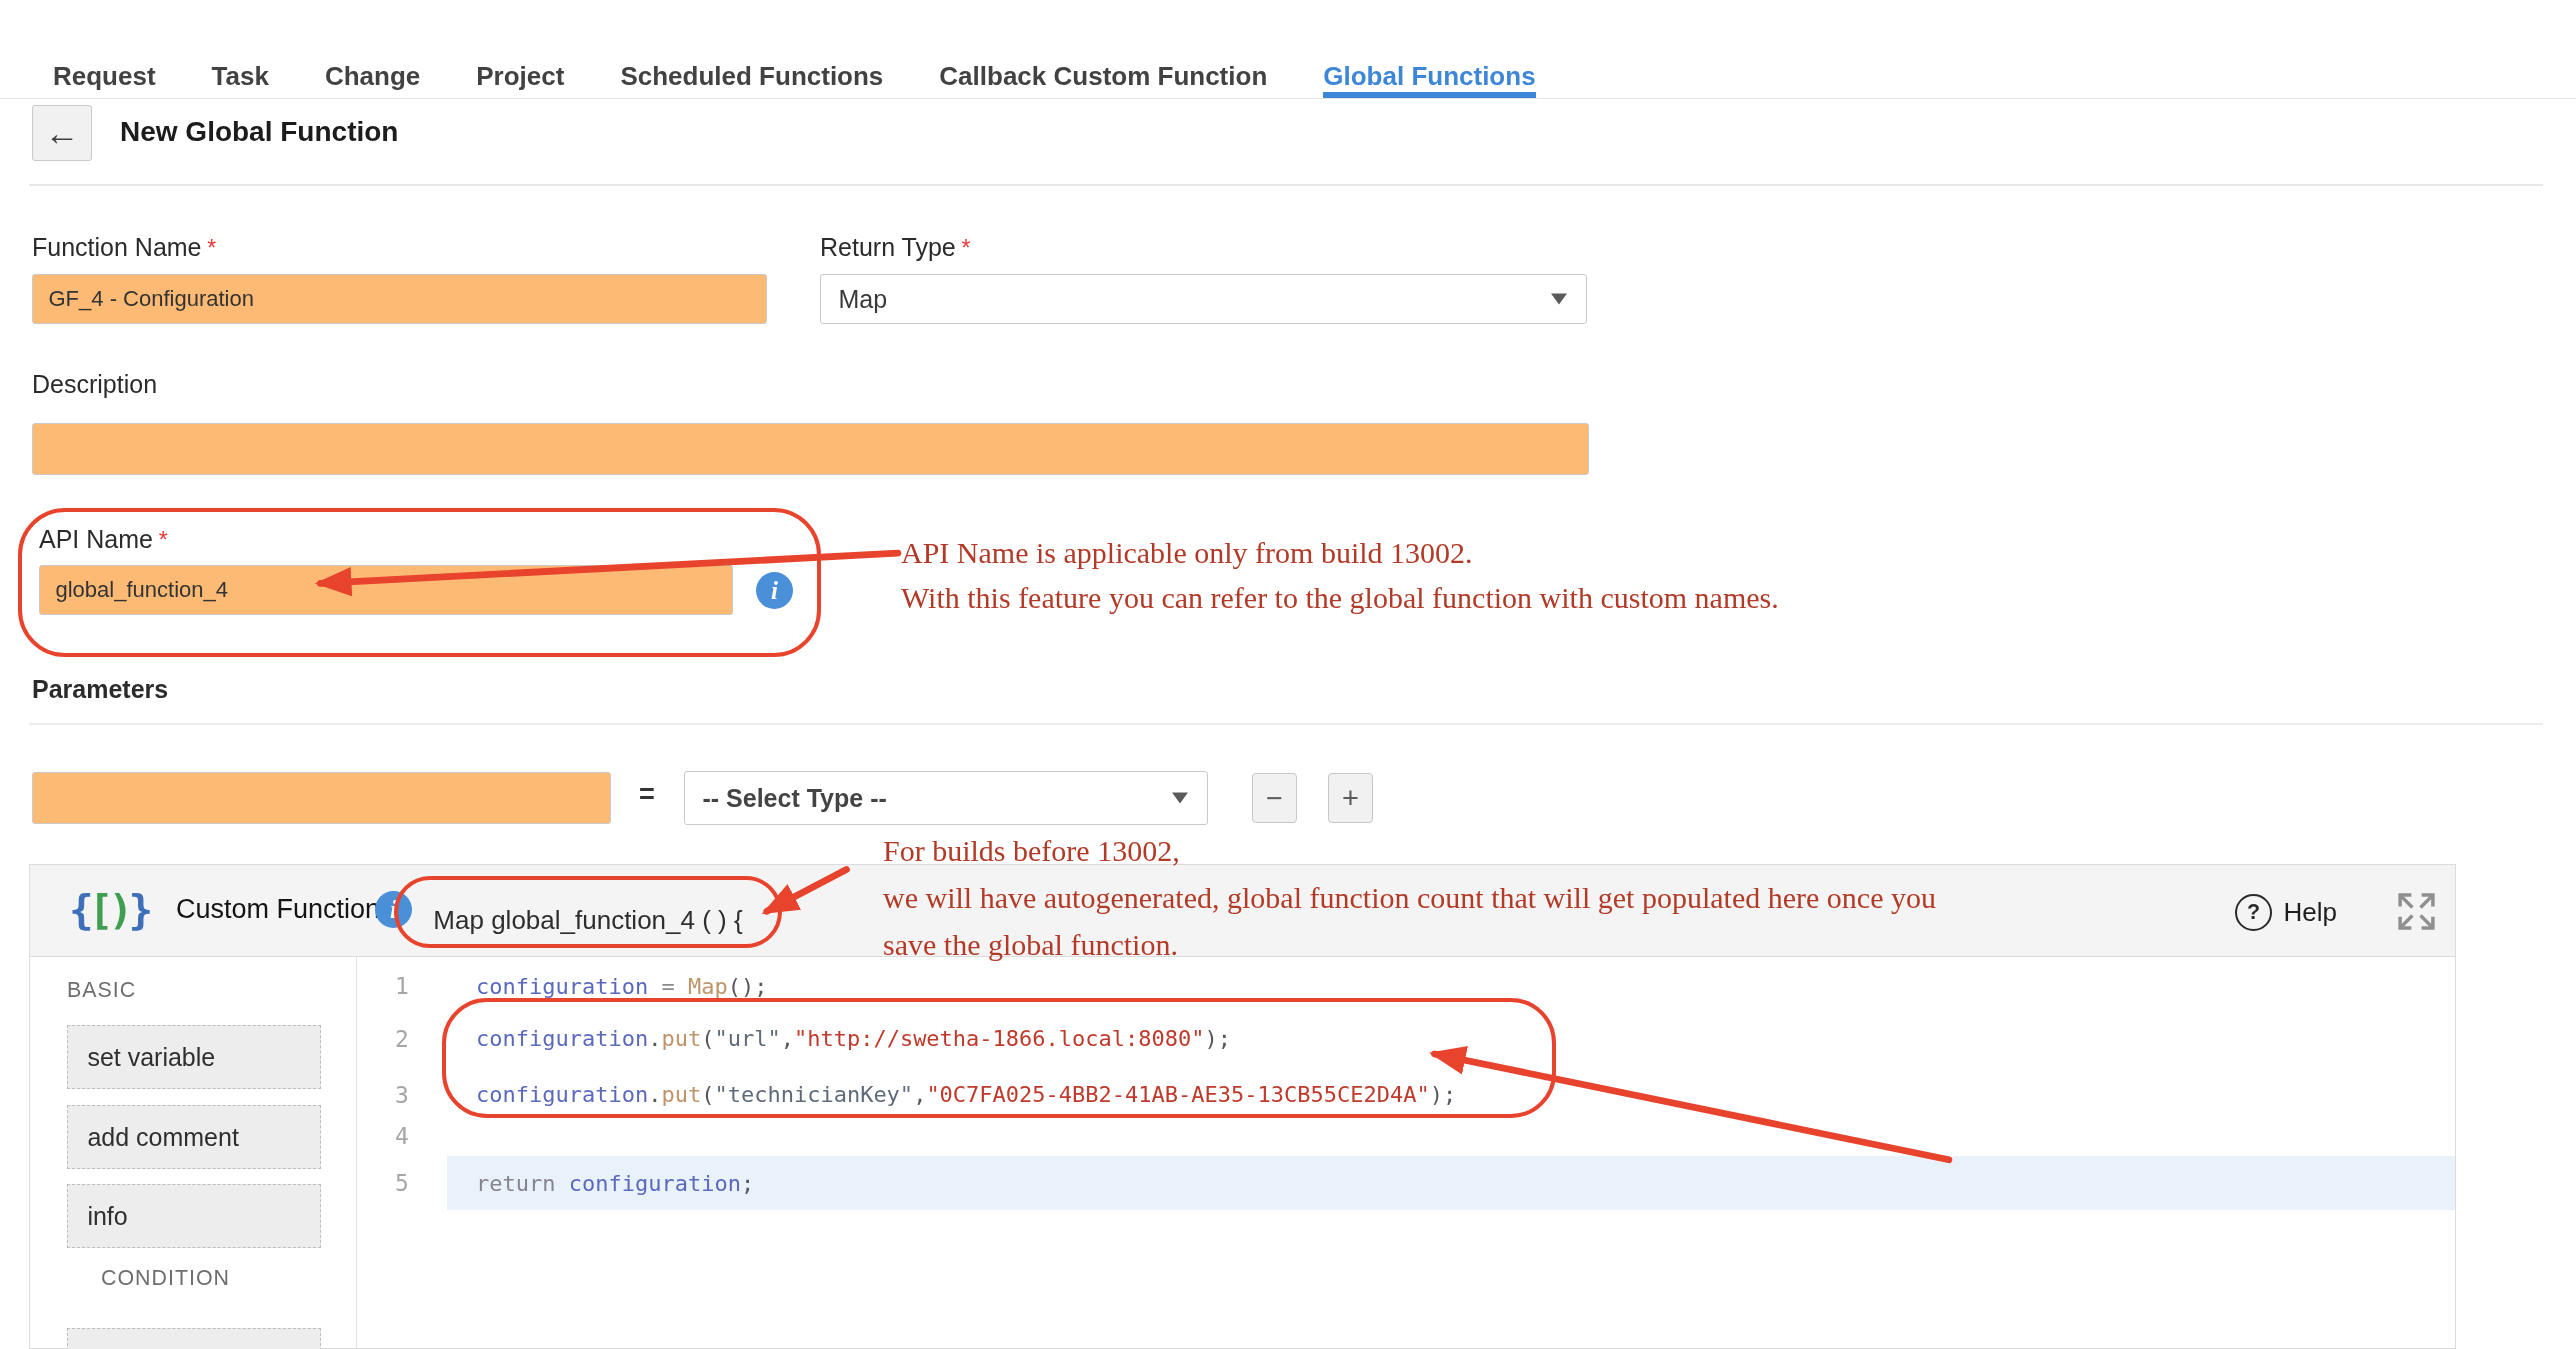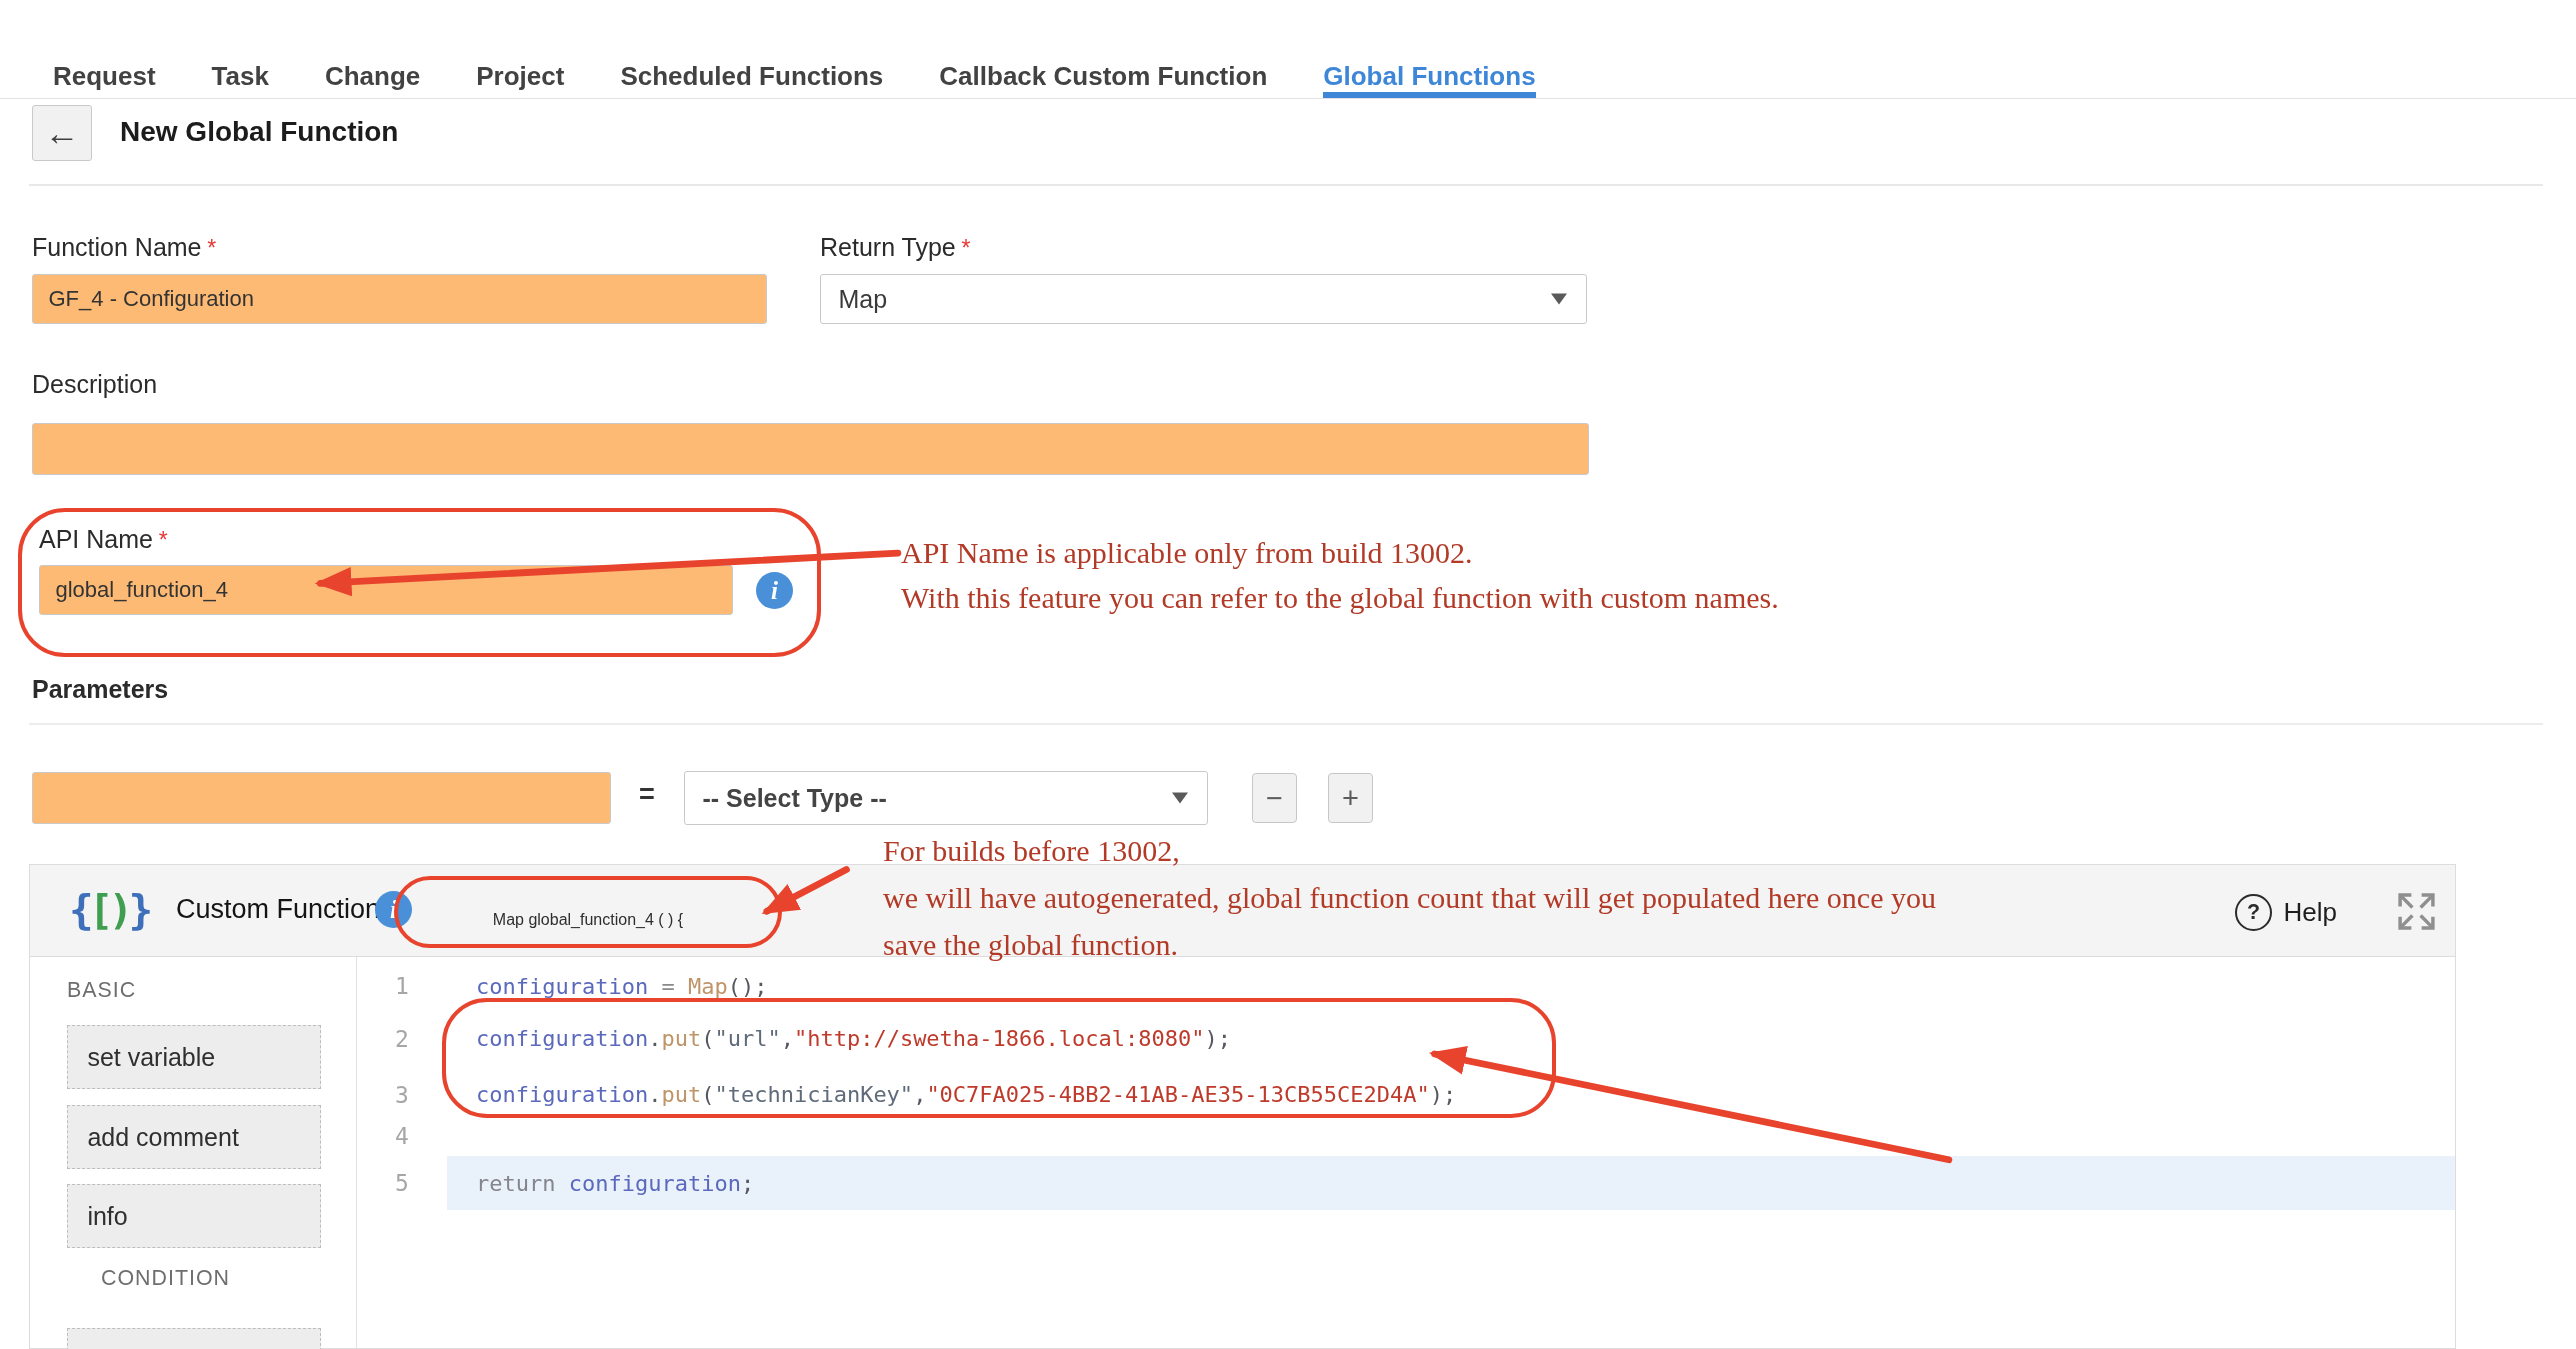--- a/index.html
+++ b/index.html
@@ -67,21 +67,21 @@
   .panel{position:absolute;left:29px;top:864px;width:2427px;height:485px;border:1.9px solid #dcdcdc;
          box-sizing:border-box;background:#fff;}
   .panel-header{position:absolute;left:0;top:0;right:0;height:92px;background:#f4f4f4;
                 border-bottom:1.9px solid #dcdcdc;box-sizing:border-box;}
   .cf-icon{position:absolute;left:39px;top:21.4px;font-family:"DejaVu Sans Mono",monospace;
            font-size:41px;font-weight:700;letter-spacing:-4.9px;}
   .cf-icon .b{color:#3d6fba;} .cf-icon .g{color:#3f9e4f;}
   .cf-title{position:absolute;left:146px;top:29px;font-size:27px;color:#141414;}
   .info2{position:absolute;left:345px;top:26px;}
   .sig-text{position:absolute;left:394px;top:876px;width:388px;height:88px;display:flex;align-items:center;
-            justify-content:center;font-size:16px;color:#2e2e2e;z-index:42;}
+            justify-content:center;font-size:26px;color:#2e2e2e;z-index:42;}
   .help-group{position:absolute;left:2205px;top:29px;display:flex;align-items:center;gap:11.6px;cursor:pointer;}
   .help-q{width:37px;height:37px;border-radius:50%;border:2.9px solid #2b2b2b;box-sizing:border-box;
           display:flex;align-items:center;justify-content:center;font-size:21.4px;font-weight:700;color:#2b2b2b;}
   .help-label{font-size:26px;color:#1e1e1e;}
   .expand{position:absolute;left:2366px;top:26px;width:41px;height:41px;cursor:pointer;}
 
   .panel-body{position:absolute;left:0;top:92px;right:0;bottom:0;display:flex;}
   .sb{width:327px;border-right:1.9px solid #e2e2e2;box-sizing:border-box;position:relative;background:#fff;}
   .sb-title{position:absolute;left:37px;font-size:21.4px;color:#6e6e6e;letter-spacing:1px;}
   .sb-t1{top:21.4px;} .sb-t2{top:309px;margin-left:34px;}

